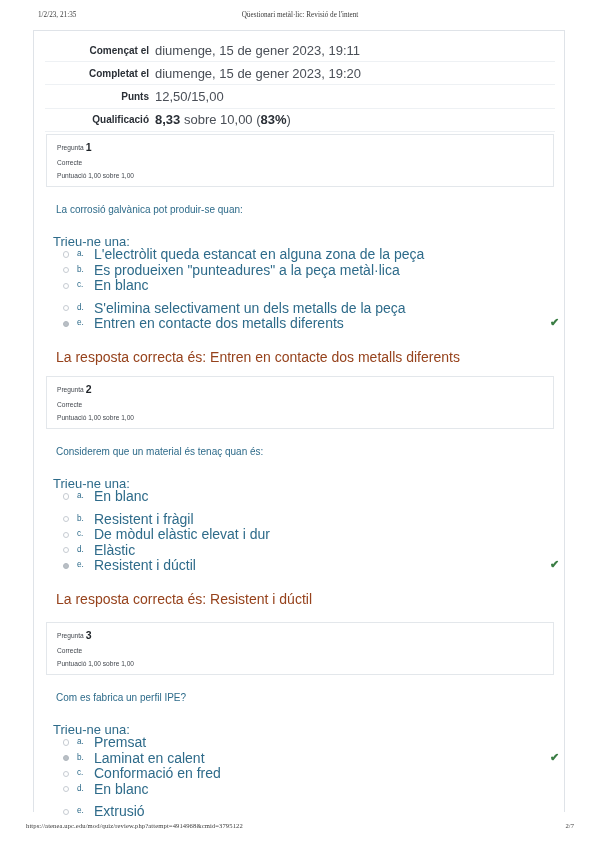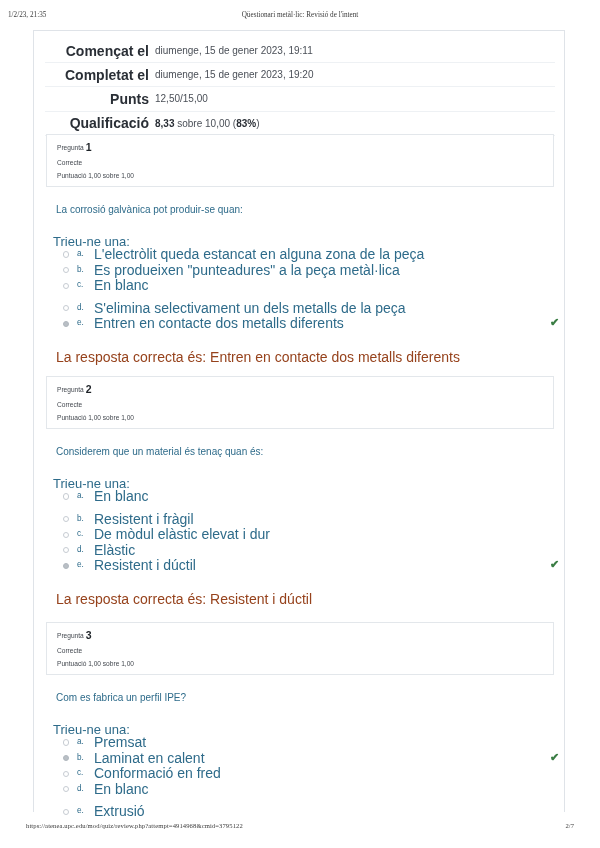--- a/index.html
+++ b/index.html
@@ -23,21 +23,21 @@
     top: 11px;
     left: 0;
     width: 600px;
     height: 12px;
     font-family: "Liberation Serif", serif;
     font-size: 7.2px;
     color: #3a3a3a;
   }
   .print-header .ph-left {
     position: absolute;
-    left: 8px;
+    left: 38px;
     top: 0;
     white-space: nowrap;
     text-align: center;
   }
   .print-header .ph-center {
     position: absolute;
     left: 0;
     top: 0;
     width: 600px;
     text-align: center;
@@ -94,29 +94,29 @@
   .summary tr {
     border-bottom: 1px solid #eef1f4;
   }
   .summary tr:first-child { border-top: none; }
   .summary th {
     width: 104px;
     text-align: right;
     padding: 3.6px 6px 3.6px 0;
     font-weight: bold;
     color: #2a2f36;
-    font-size: 14px;
+    font-size: 10px;
     vertical-align: middle;
     white-space: nowrap;
   }
   .summary td {
     text-align: left;
     padding: 3.6px 0 3.6px 0;
     color: #4a4f57;
-    font-size: 10px;
+    font-size: 13px;
     vertical-align: middle;
     white-space: nowrap;
   }
   .summary td b { color: #2a2f36; font-weight: bold; }
 
   
   .question {
     position: absolute;
     left: 0;
     width: 532px;

